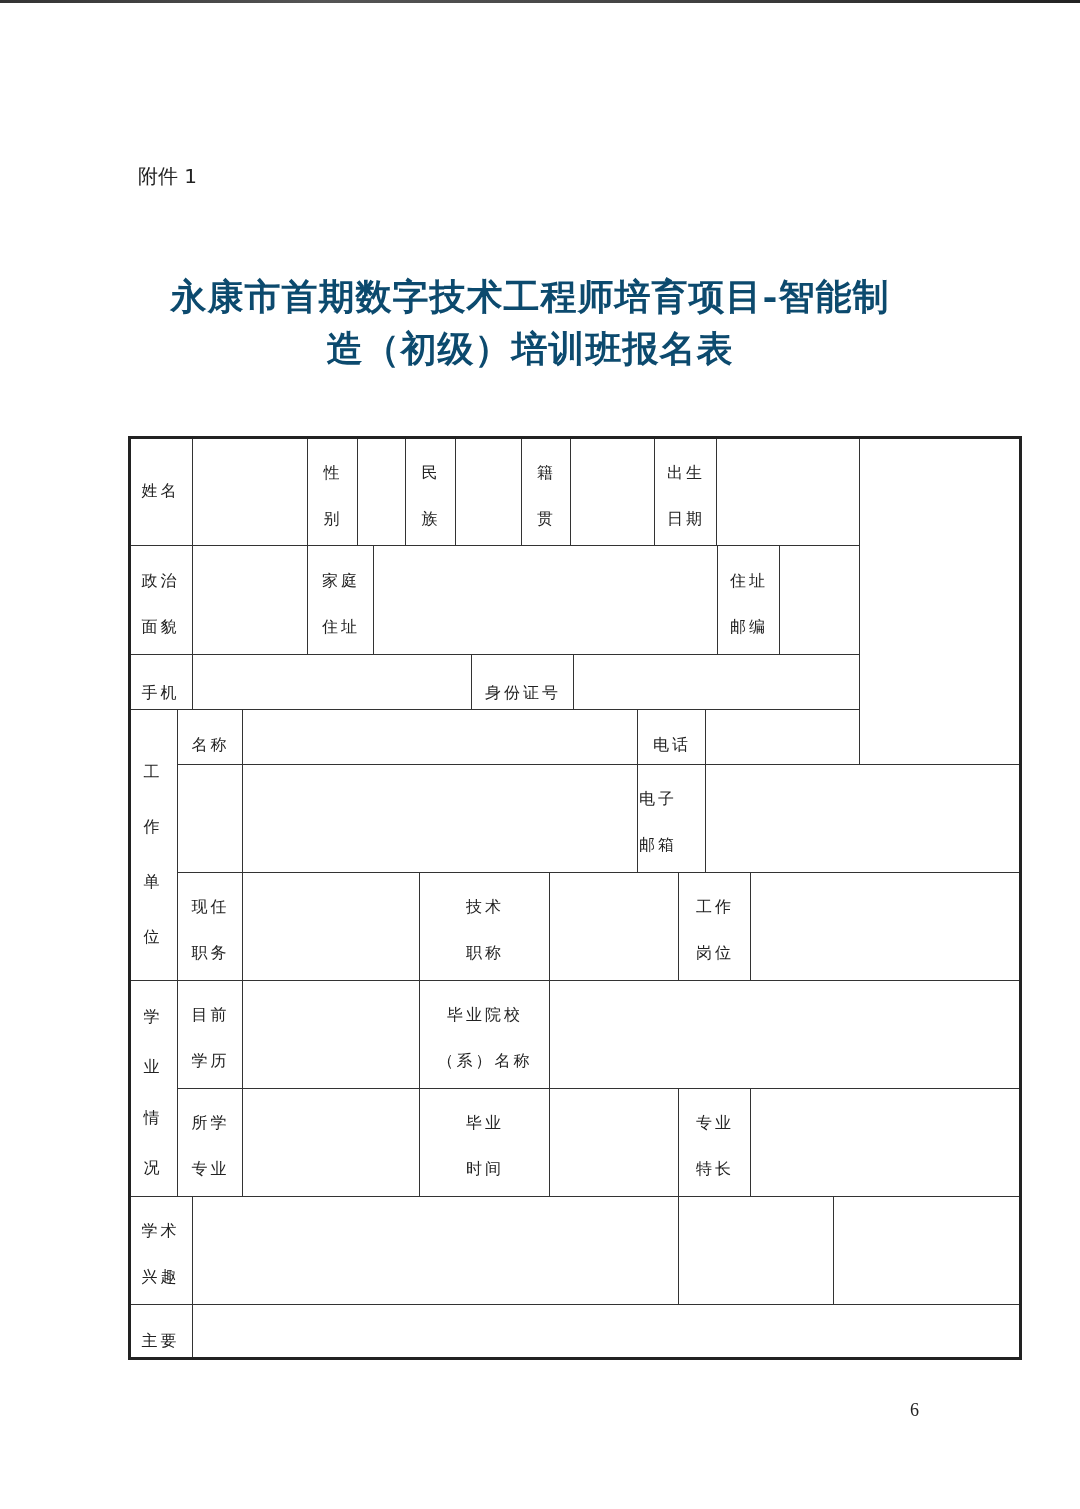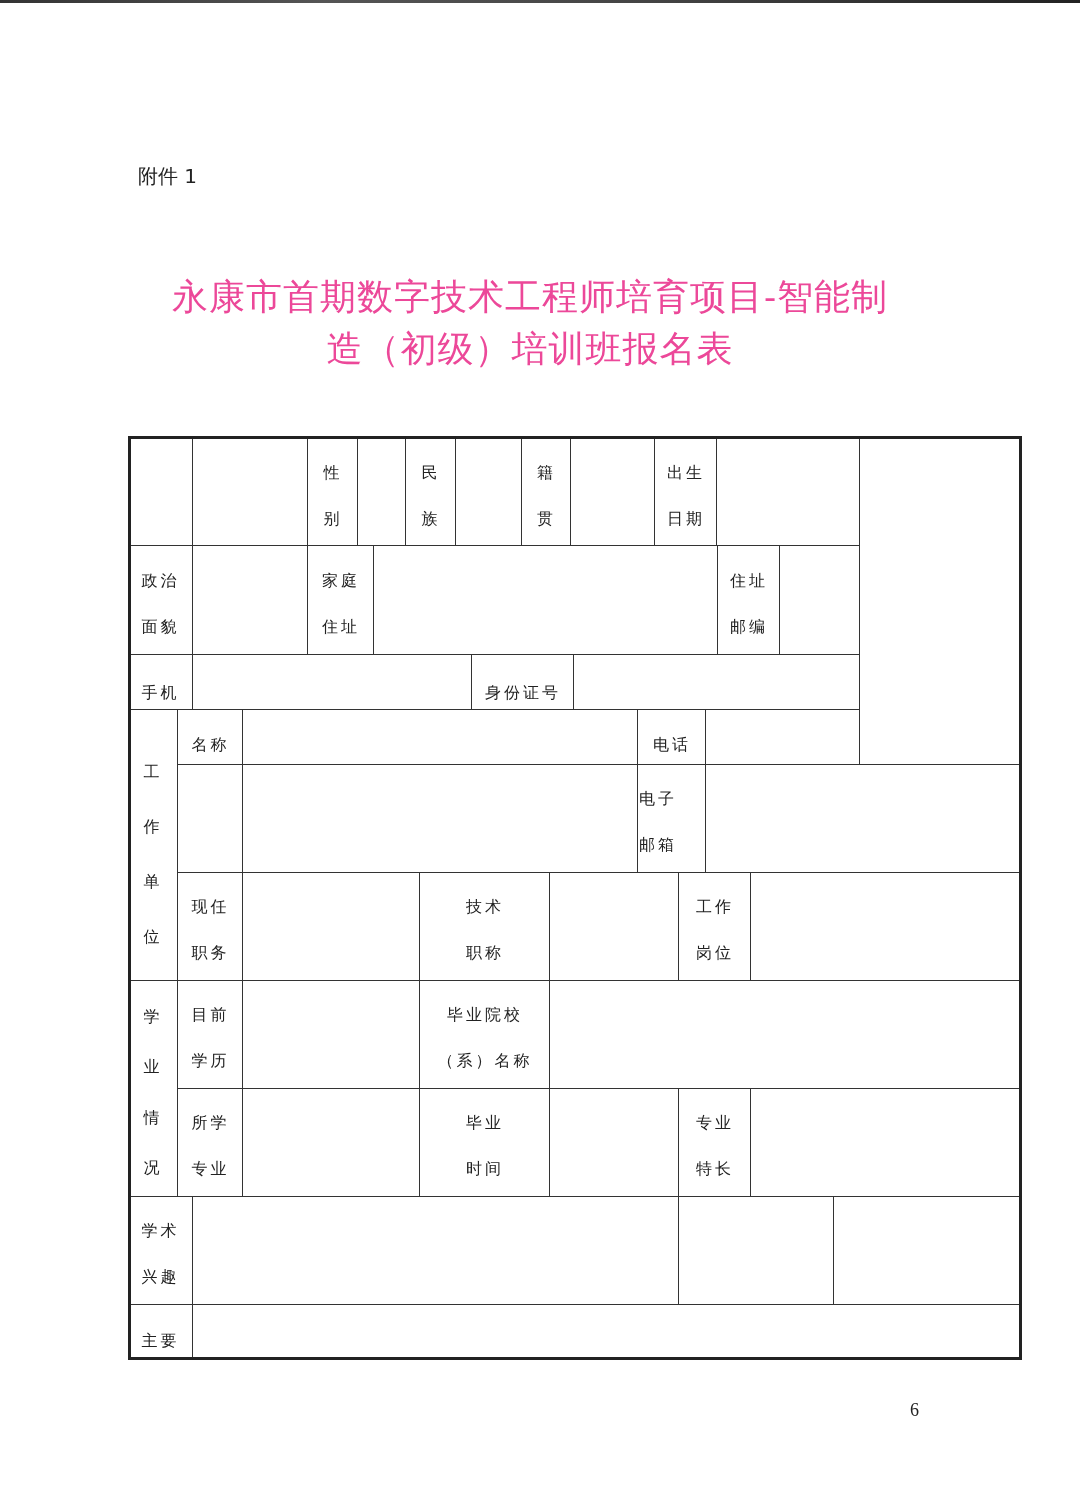--- a/index.html
+++ b/index.html
@@ -11,21 +11,21 @@
   .scan-top {
     position: absolute; left: 0; top: 0; width: 1080px; height: 3px;
     background: linear-gradient(to right, #333 0%, #555 30%, #444 60%, #222 100%);
   }
   .attachment {
     position: absolute; left: 138px; top: 163px; font-size: 20px;
     font-family: "DejaVu Sans", "Liberation Sans", sans-serif; color: #222;
   }
   .title {
     position: absolute; left: 120px; width: 820px; text-align: center;
-    font-size: 36px; font-weight: normal; color: #ec4899; letter-spacing: 1px;
+    font-size: 36px; font-weight: bold; color: #0c4a6e; letter-spacing: 1px;
     font-family: "DejaVu Serif", "Liberation Serif", serif;
   }
   .title.l1 { top: 273px; }
   .title.l2 { top: 325px; }
   .page-number {
     position: absolute; left: 910px; top: 1400px; font-size: 18px; color: #222;
     font-family: "Liberation Serif", "DejaVu Serif", serif;
   }
   .grid { position: absolute; left: 0; top: 0; width: 1080px; height: 1509px; }
   .cell {
@@ -118,20 +118,23 @@
   <div class="cell" style="left:128px;top:1197px;width:65px;height:108px"></div>
   <div class="cell input" style="left:193px;top:1197px;width:486px;height:108px"></div>
   <div class="cell" style="left:679px;top:1197px;width:155px;height:108px"></div>
   <div class="cell input" style="left:834px;top:1197px;width:187px;height:108px"></div>
 
   <div class="cell" style="left:128px;top:1305px;width:65px;height:54px"></div>
   <div class="cell input" style="left:193px;top:1305px;width:828px;height:54px"></div>
 
   <div class="outer"></div>
 
+  <div class="lbl single" style="left:128px;top:437px;width:65px;height:109px">
+      <span>姓名</span>
+    </div>
   <div class="lbl" style="left:308px;top:450px;width:50px;height:92px">
       <span>性</span>
       <span>别</span>
     </div>
   <div class="lbl" style="left:406px;top:450px;width:50px;height:92px">
       <span>民</span>
       <span>族</span>
     </div>
   <div class="lbl" style="left:522px;top:450px;width:49px;height:92px">
       <span>籍</span>

